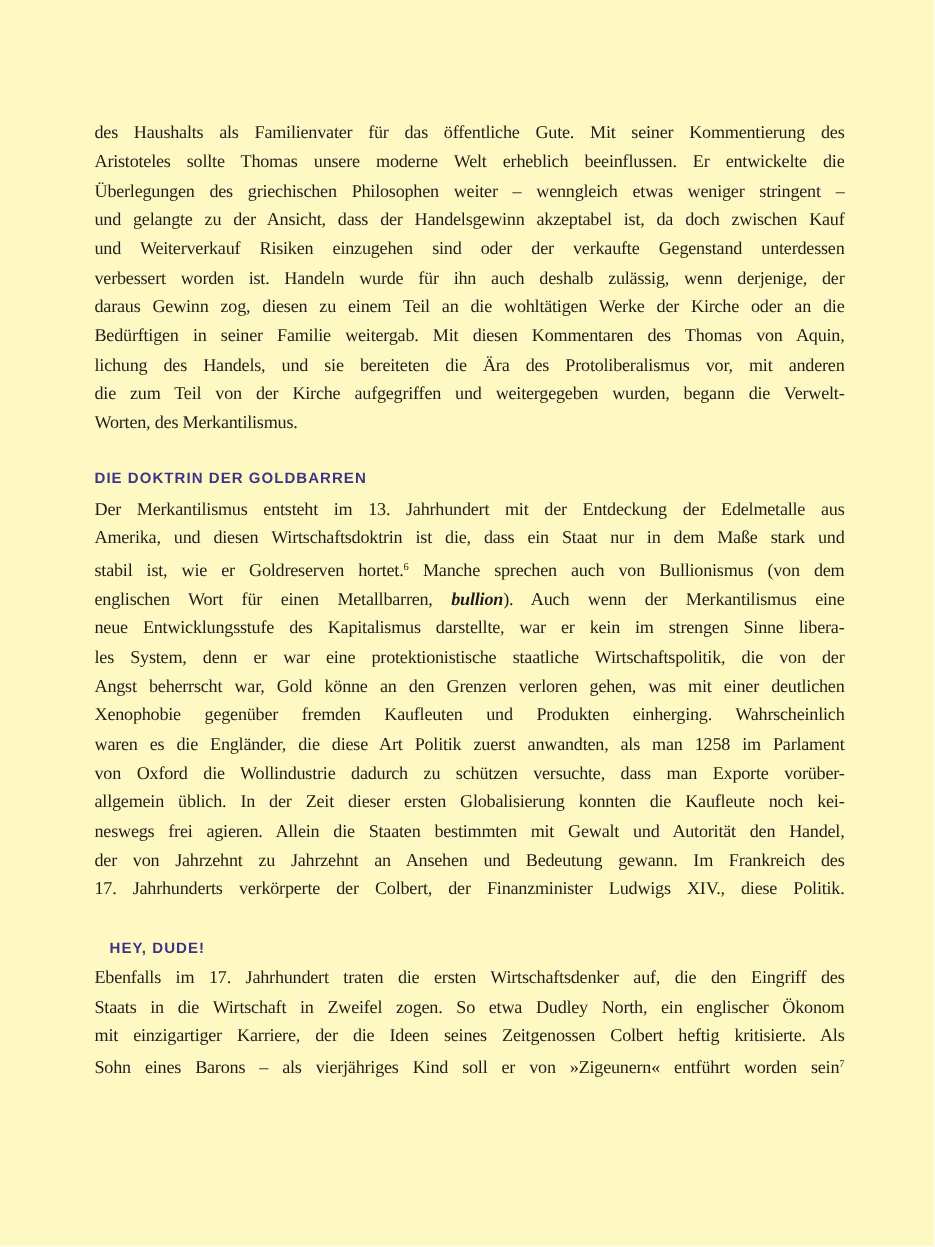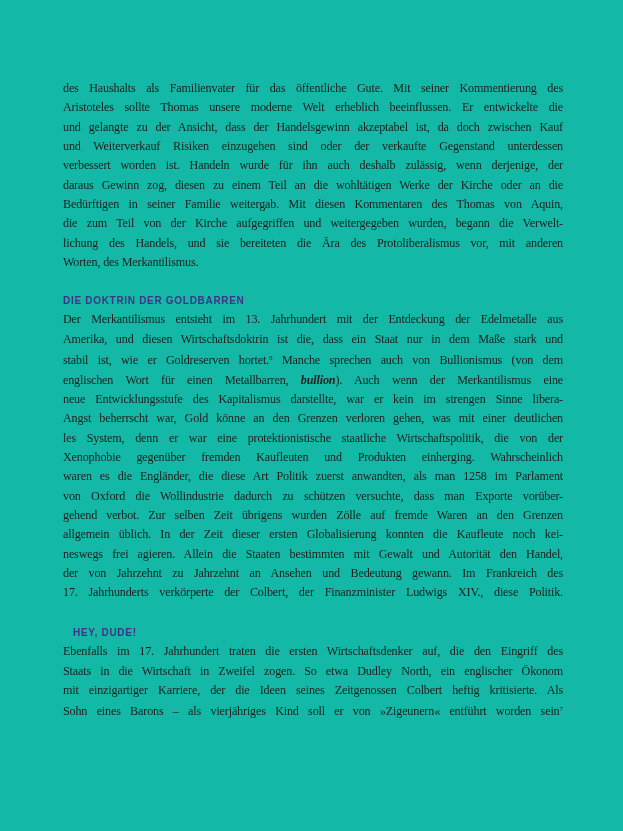--- a/index.html
+++ b/index.html
@@ -5,21 +5,21 @@
 <style>
   html, body {
     margin: 0;
     padding: 0;
     background: #ffffff;
   }
   .page {
     position: relative;
     width: 623px;
     height: 831px;
-    background: #14b8a6;
+    background: #fef9c3;
     overflow: hidden;
   }
   .text-block {
     position: absolute;
     left: 63px;
     top: 79px;
     width: 500px;
     font-family: "Liberation Serif", serif;
     font-size: 12.1px;
     line-height: 19.35px;
@@ -52,42 +52,42 @@
   }
 </style>
 </head>
 <body>
 
 <div class="page">
   <main class="text-block" id="text-block" style="color: rgb(31, 29, 27);">
       <div class="paragraph">
         <div class="line"><span>des Haushalts als Familienvater für das öffentliche Gute. Mit seiner Kommentierung des</span></div>
         <div class="line"><span>Aristoteles sollte Thomas unsere moderne Welt erheblich beeinflussen. Er entwickelte die</span></div>
+        <div class="line"><span>Überlegungen des griechischen Philosophen weiter – wenngleich etwas weniger stringent –</span></div>
         <div class="line"><span>und gelangte zu der Ansicht, dass der Handelsgewinn akzeptabel ist, da doch zwischen Kauf</span></div>
         <div class="line"><span>und Weiterverkauf Risiken einzugehen sind oder der verkaufte Gegenstand unterdessen</span></div>
         <div class="line"><span>verbessert worden ist. Handeln wurde für ihn auch deshalb zulässig, wenn derjenige, der</span></div>
         <div class="line"><span>daraus Gewinn zog, diesen zu einem Teil an die wohltätigen Werke der Kirche oder an die</span></div>
         <div class="line"><span>Bedürftigen in seiner Familie weitergab. Mit diesen Kommentaren des Thomas von Aquin,</span></div>
+        <div class="line"><span>lichung des Handels, und sie bereiteten die Ära des Protoliberalismus vor, mit anderen</span></div>
         <div class="line"><span>die zum Teil von der Kirche aufgegriffen und weitergegeben wurden, begann die Verwelt-</span></div>
-        <div class="line"><span>lichung des Handels, und sie bereiteten die Ära des Protoliberalismus vor, mit anderen</span></div>
         <div class="line short"><span>Worten, des Merkantilismus.</span></div>
       </div>
       <div class="heading h1" style="color: rgb(62, 52, 135);">DIE DOKTRIN DER GOLDBARREN</div>
       <div class="paragraph">
         <div class="line"><span>Der Merkantilismus entsteht im 13. Jahrhundert mit der Entdeckung der Edelmetalle aus</span></div>
         <div class="line"><span>Amerika, und diesen Wirtschaftsdoktrin ist die, dass ein Staat nur in dem Maße stark und</span></div>
         <div class="line"><span>stabil ist, wie er Goldreserven hortet.</span><span class="sup">6</span><span> Manche sprechen auch von Bullionismus (von dem</span></div>
         <div class="line"><span>englischen Wort für einen Metallbarren, </span><span class="italic">bullion</span><span>). Auch wenn der Merkantilismus eine</span></div>
         <div class="line"><span>neue Entwicklungsstufe des Kapitalismus darstellte, war er kein im strengen Sinne libera-</span></div>
+        <div class="line"><span>les System, denn er war eine protektionistische staatliche Wirtschaftspolitik, die von der</span></div>
         <div class="line"><span>Angst beherrscht war, Gold könne an den Grenzen verloren gehen, was mit einer deutlichen</span></div>
-        <div class="line"><span>les System, denn er war eine protektionistische staatliche Wirtschaftspolitik, die von der</span></div>
         <div class="line"><span>Xenophobie gegenüber fremden Kaufleuten und Produkten einherging. Wahrscheinlich</span></div>
         <div class="line"><span>waren es die Engländer, die diese Art Politik zuerst anwandten, als man 1258 im Parlament</span></div>
         <div class="line"><span>von Oxford die Wollindustrie dadurch zu schützen versuchte, dass man Exporte vorüber-</span></div>
-        <div class="line"><span>gehend verbot. Zur selben Zeit übrigens wurden Zölle auf fremde Waren an den Grenzen</span></div>
         <div class="line"><span>allgemein üblich. In der Zeit dieser ersten Globalisierung konnten die Kaufleute noch kei-</span></div>
         <div class="line"><span>neswegs frei agieren. Allein die Staaten bestimmten mit Gewalt und Autorität den Handel,</span></div>
         <div class="line"><span>der von Jahrzehnt zu Jahrzehnt an Ansehen und Bedeutung gewann. Im Frankreich des</span></div>
         <div class="line"><span>17. Jahrhunderts verkörperte der Colbert, der Finanzminister Ludwigs XIV., diese Politik.</span></div>
       </div>
       <div class="heading h2" style="color: rgb(62, 52, 135); padding-left: 10px;">HEY, DUDE!</div>
       <div class="paragraph">
         <div class="line"><span>Ebenfalls im 17. Jahrhundert traten die ersten Wirtschaftsdenker auf, die den Eingriff des</span></div>
         <div class="line"><span>Staats in die Wirtschaft in Zweifel zogen. So etwa Dudley North, ein englischer Ökonom</span></div>
         <div class="line"><span>mit einzigartiger Karriere, der die Ideen seines Zeitgenossen Colbert heftig kritisierte. Als</span></div>

